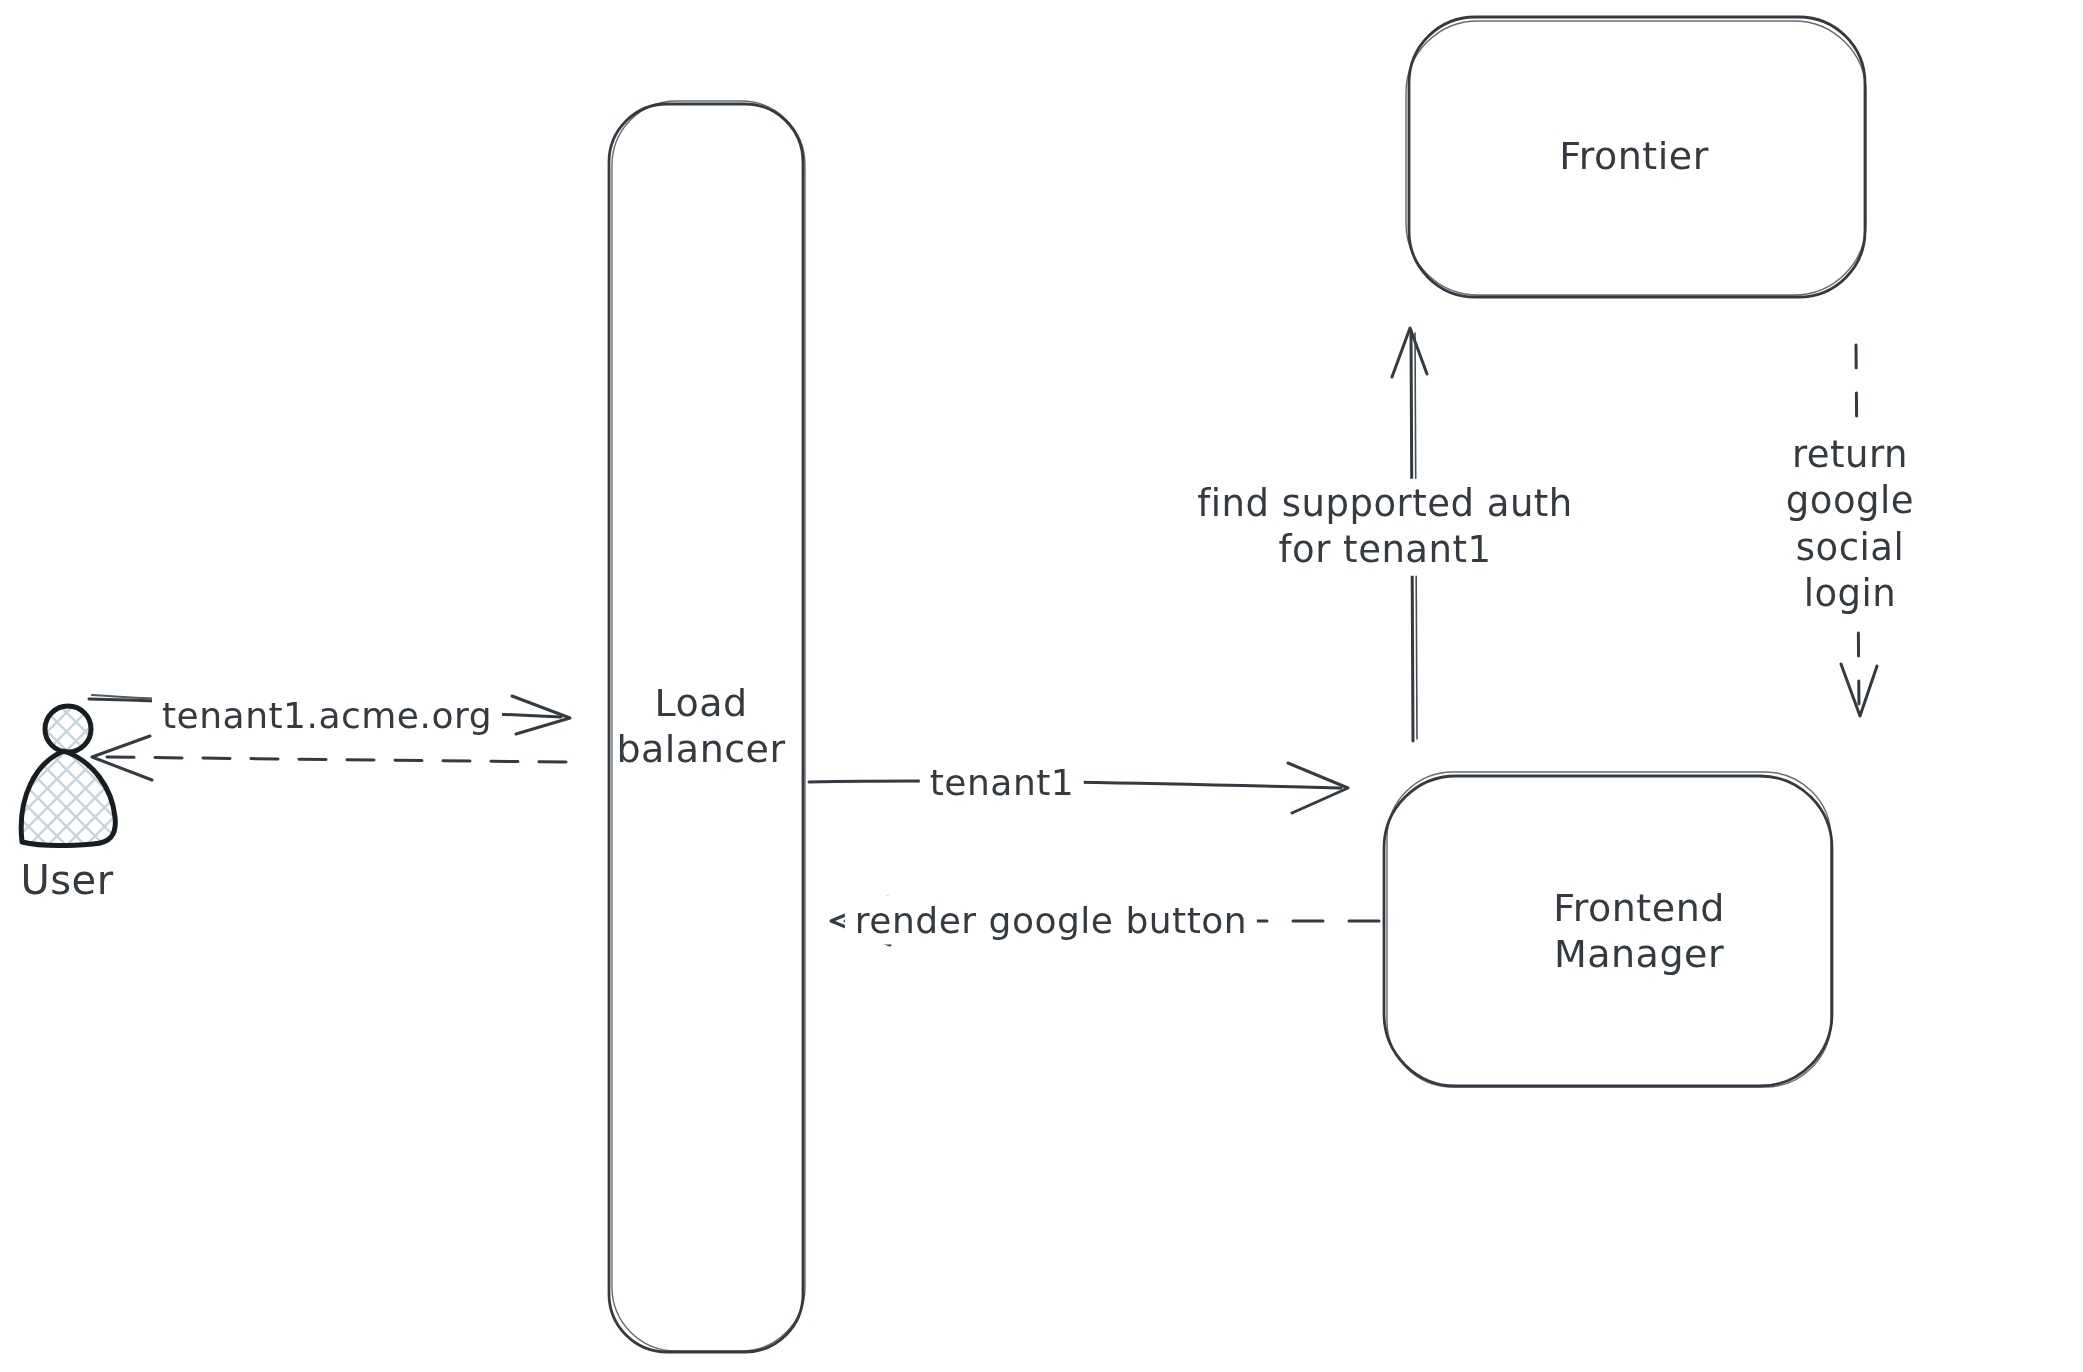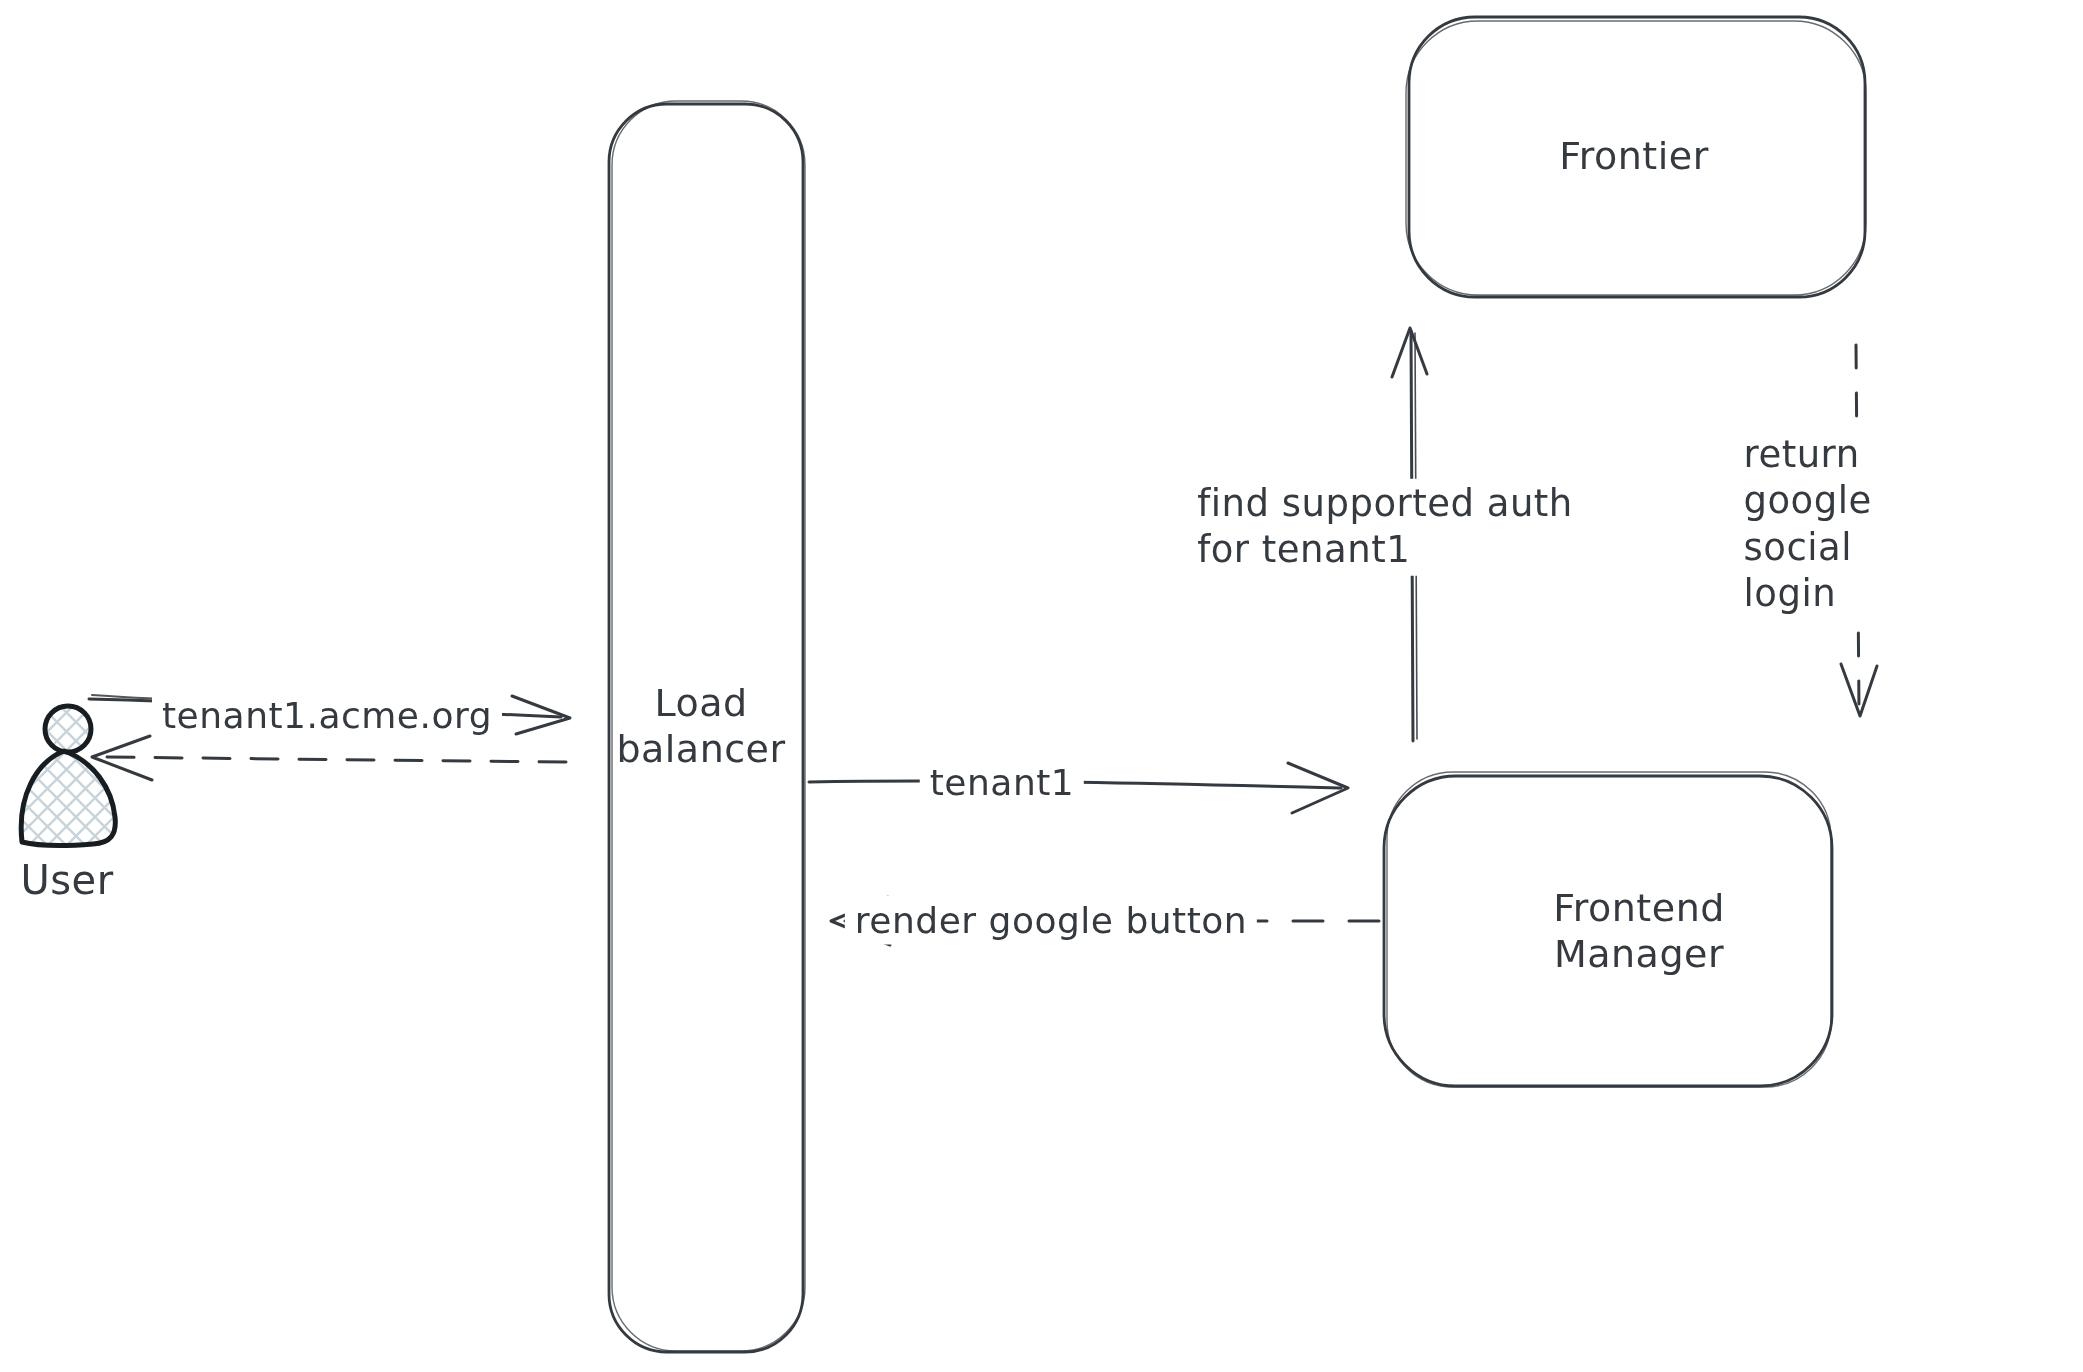--- a/index.html
+++ b/index.html
@@ -56,21 +56,21 @@
     font-size: 38px;
     line-height: 1.22;
     letter-spacing: 0.5px;
     color: #343a40;
   }
   .lbl.user { font-size: 40px; }
   .edge-lbl {
     position: absolute;
     transform: translate(-50%, -50%);
     white-space: pre-line;
-    text-align: left;
+    text-align: center;
     font-size: 36px;
     line-height: 1.25;
     letter-spacing: 0.5px;
     color: #343a40;
     background: #ffffff;
     padding: 2px 10px;
   }
 </style>
 </head>
 <body>

